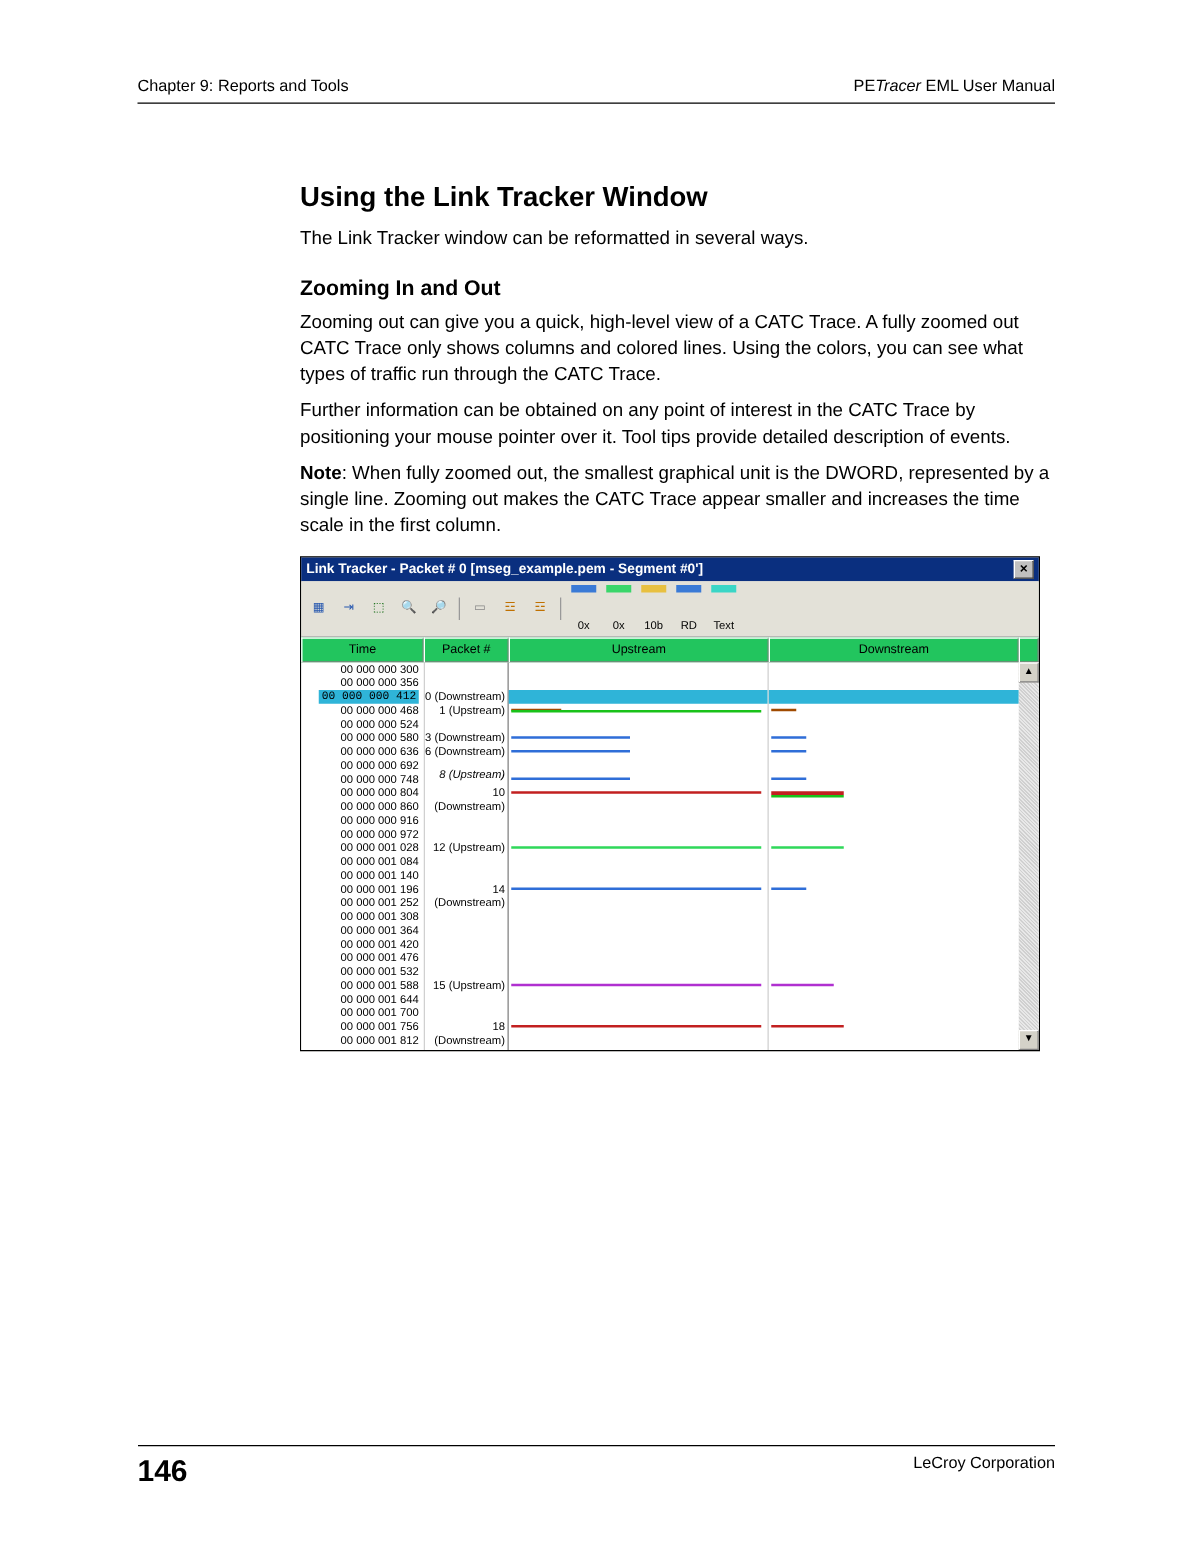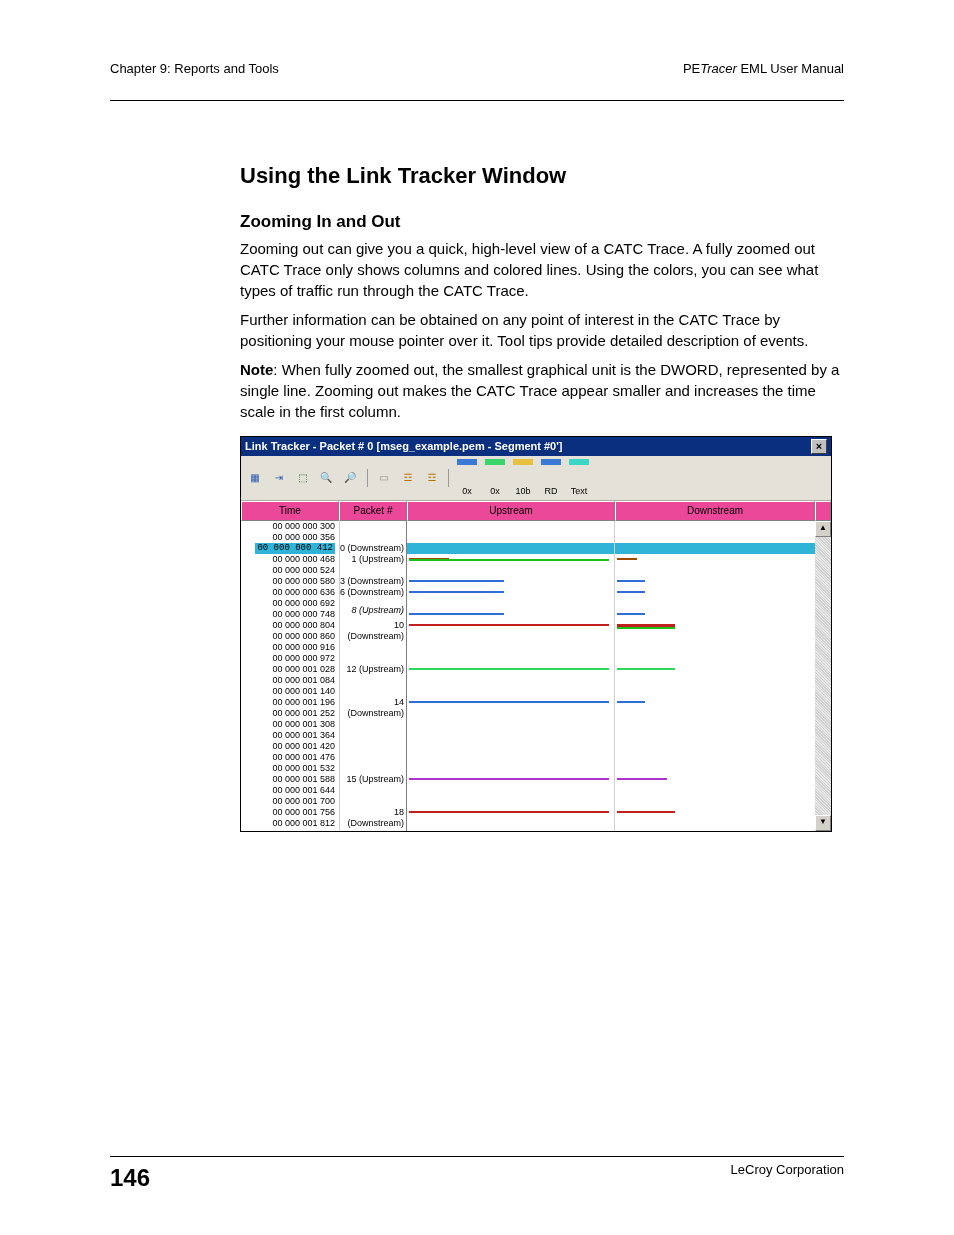--- a/index.html
+++ b/index.html
@@ -7,21 +7,21 @@
     margin: 0;
     padding: 60px 110px 50px 110px;
     color: #000;
     font-size: 14px;
     line-height: 1.4;
   }
   .header {
     display: flex;
     justify-content: space-between;
     border-bottom: 1px solid #000;
-    padding-bottom: 22px;
+    padding-bottom: 4px;
     font-size: 13px;
   }
   .header .italic { font-style: italic; }
   .main {
     margin-top: 60px;
     margin-left: 130px;
   }
   h1 {
     font-size: 22px;
     font-weight: bold;
@@ -95,21 +95,21 @@
 
   .lt-columns {
     display: grid;
     grid-template-columns: 98px 68px 208px 200px 16px;
     background: #fff;
   }
   .lt-colhead {
     border: 1px solid #808080;
     border-top-color: #fff;
     border-left-color: #fff;
-    background: #ec4899;
+    background: #22c55e;
     text-align: center;
     padding: 2px 0;
     font-size: 10px;
   }
   .lt-body {
     display: grid;
     grid-template-columns: 98px 68px 208px 200px 16px;
     background: #fff;
     position: relative;
   }
@@ -181,20 +181,21 @@
 
 <div class="header">
   <span>Chapter 9: Reports and Tools</span>
   <span>
     <span>PE</span><span class="italic">Tracer</span><span> EML User Manual</span>
   </span>
 </div>
 
 <div class="main">
   <h1>Using the Link Tracker Window</h1>
+  <p>The Link Tracker window can be reformatted in several ways.</p>
   <h2>Zooming In and Out</h2>
   <p>Zooming out can give you a quick, high-level view of a CATC Trace. A fully zoomed out CATC Trace only shows columns and colored lines. Using the colors, you can see what types of traffic run through the CATC Trace.</p>
   <p>Further information can be obtained on any point of interest in the CATC Trace by positioning your mouse pointer over it. Tool tips provide detailed description of events.</p>
   <p>
     <span class="bold">Note</span><span>: When fully zoomed out, the smallest graphical unit is the DWORD, represented by a single line. Zooming out makes the CATC Trace appear smaller and increases the time scale in the first column.</span>
   </p>
 
   <div class="lt-window">
     <div class="lt-titlebar">
       <span>Link Tracker - Packet # 0 [mseg_example.pem - Segment #0']</span>

